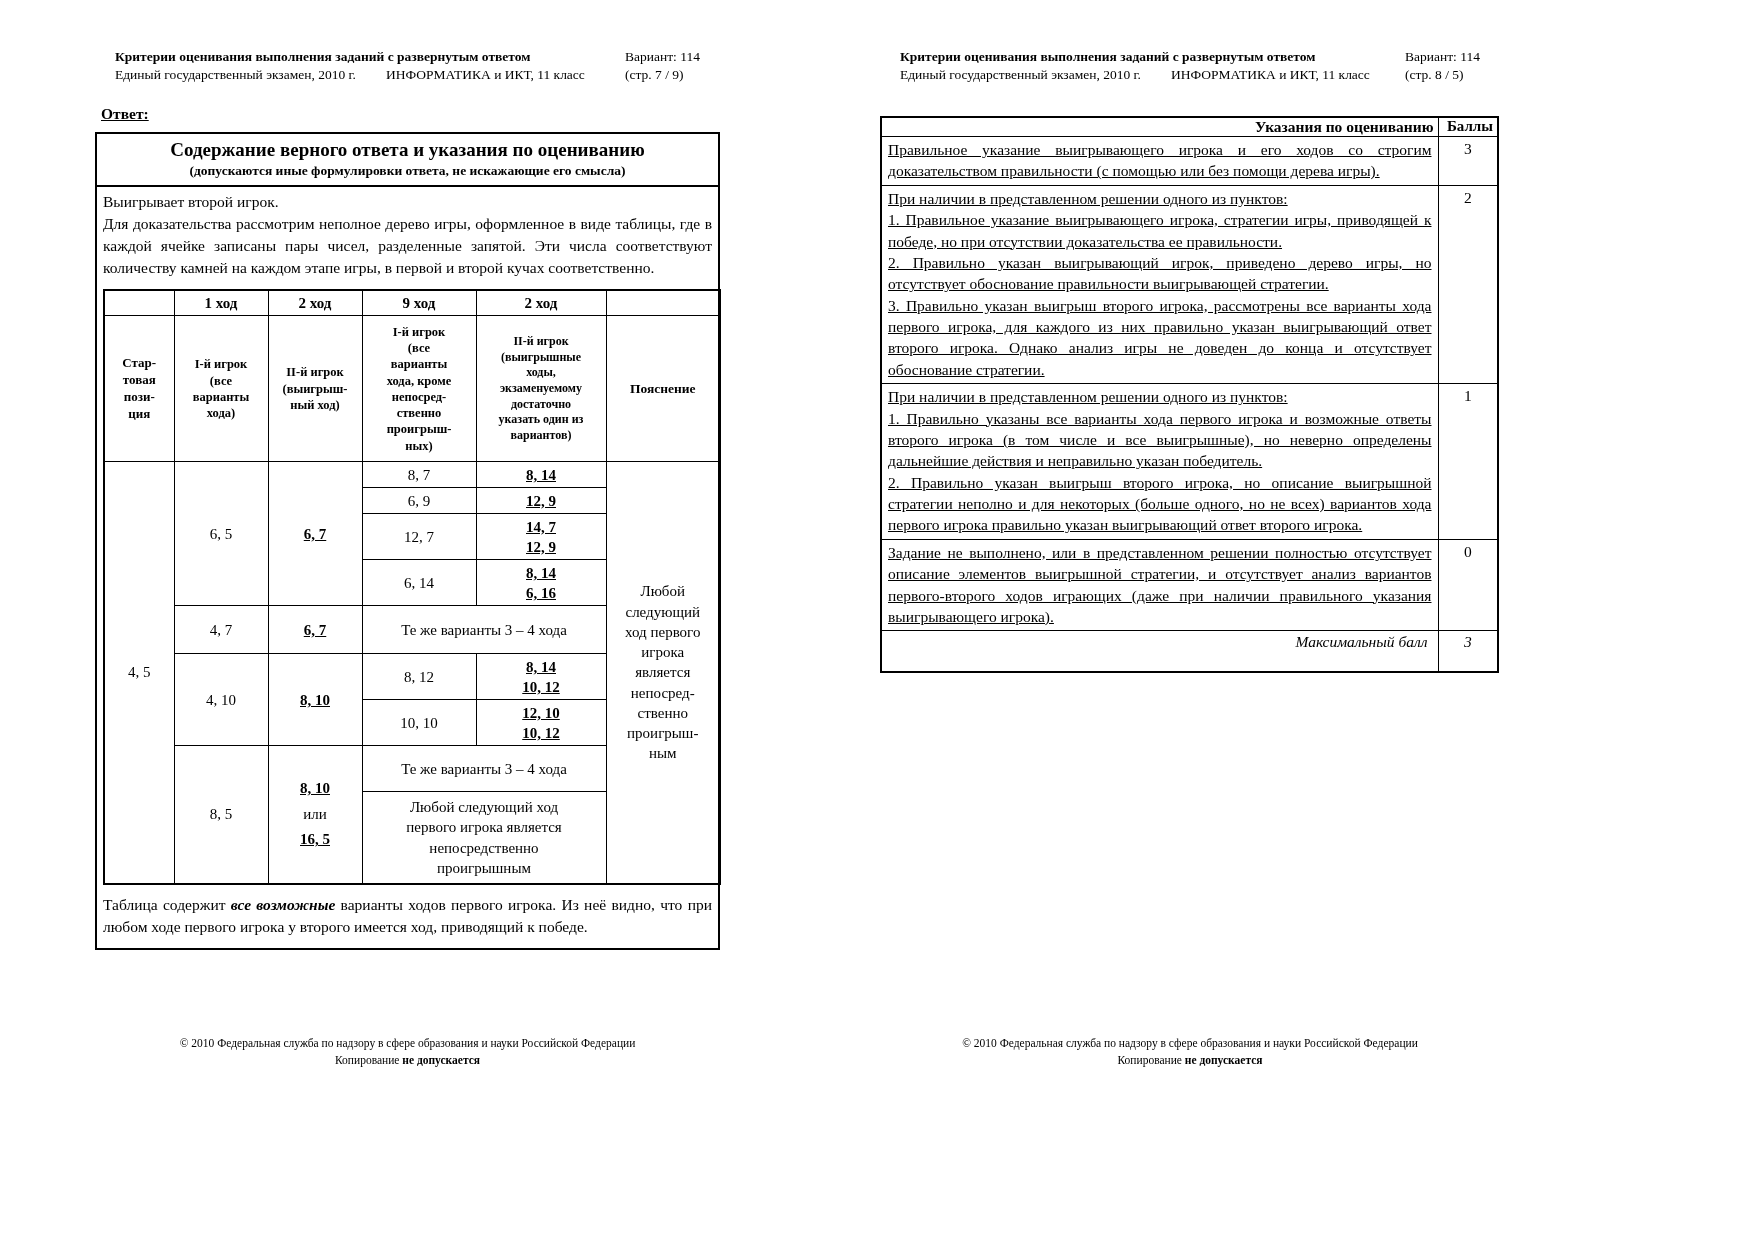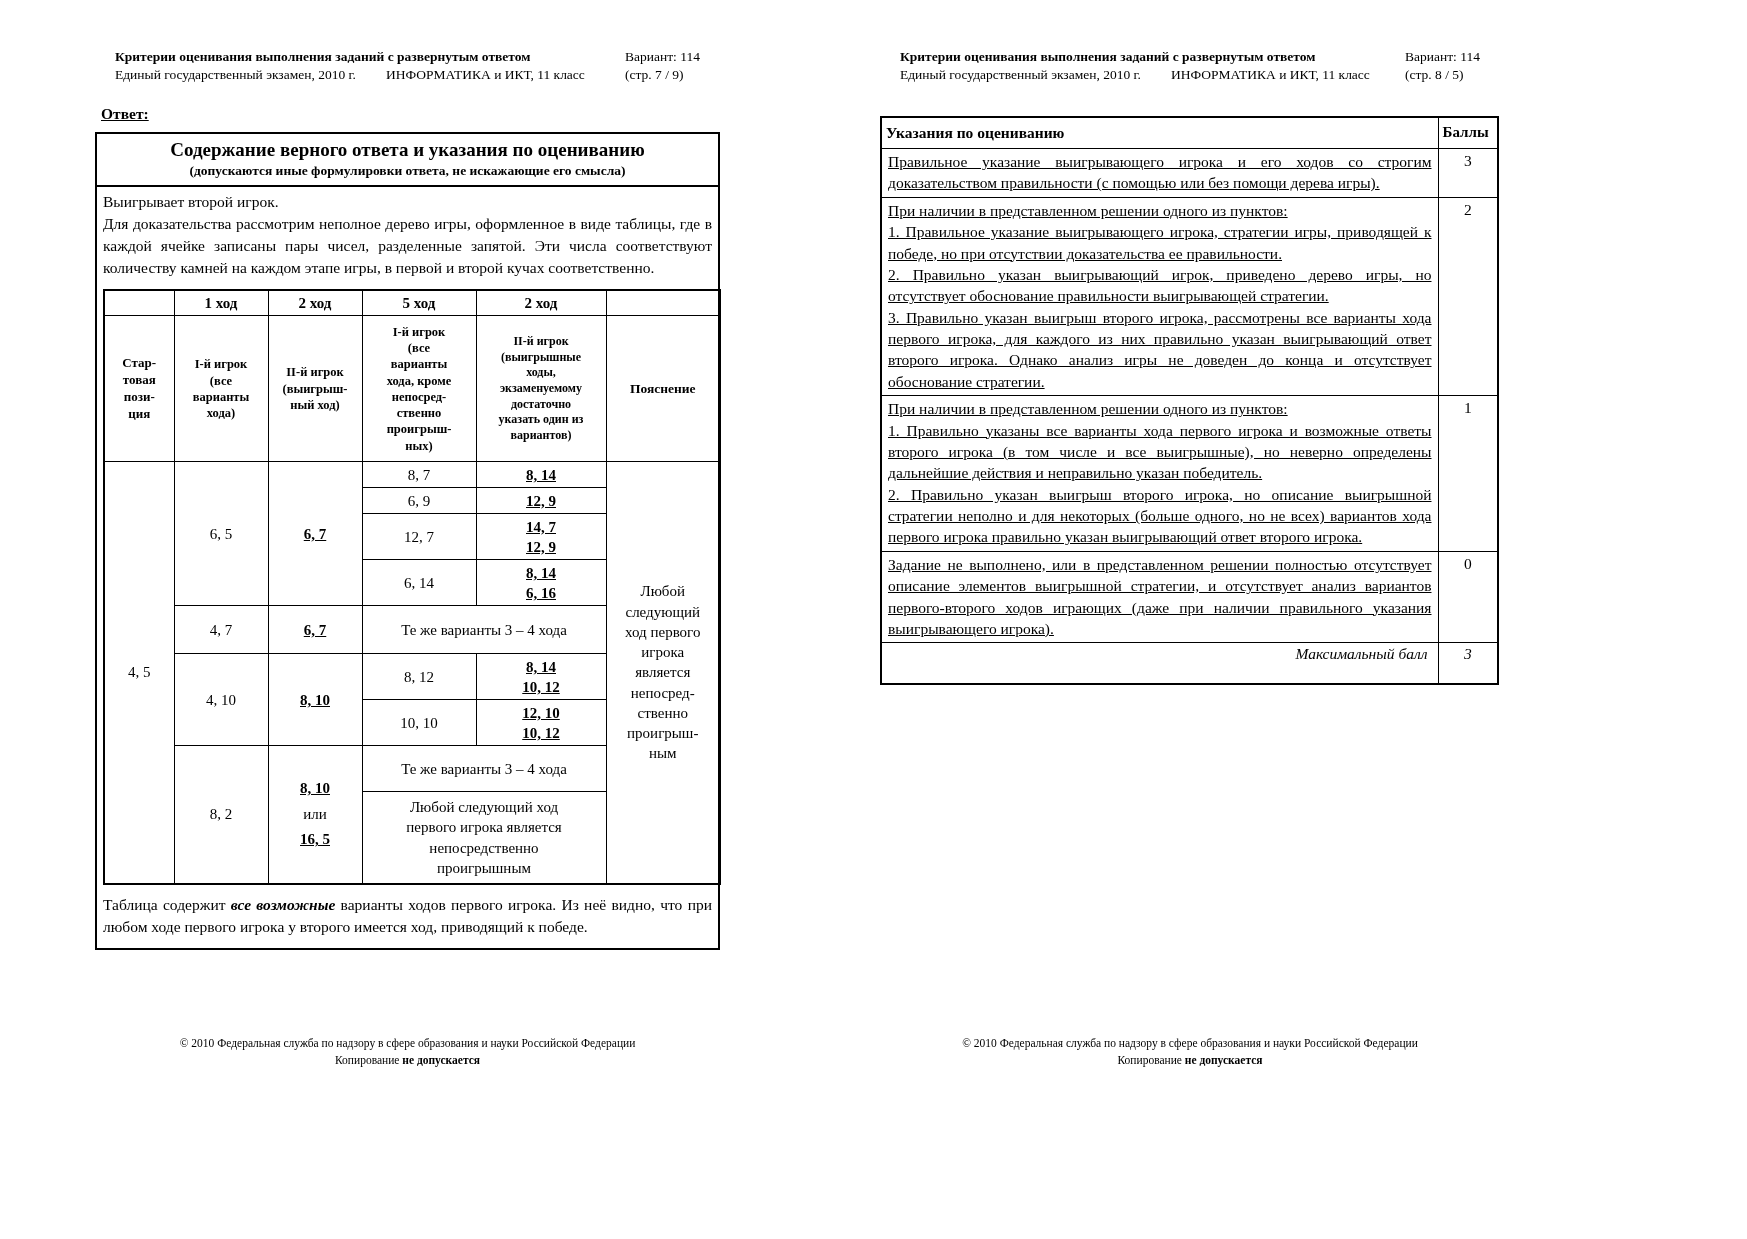--- a/index.html
+++ b/index.html
@@ -45,21 +45,21 @@
   td.note-cell { vertical-align:top; padding-top:8px; white-space:pre-line; font-size:15px; line-height:1.35; }
   td.d-m2 .blk { display:block; line-height:1.7; }
   td.d-m2 .bu { font-weight:bold; text-decoration:underline; }
 
   .closing { margin-top:9px; }
   .closing .bi { font-weight:bold; font-style:italic; }
 
   
   table.score { border-collapse:collapse; margin-top:33px; width:617px; border:2px solid #000; table-layout:fixed; }
   table.score td, table.score th { border:1px solid #000; font-size:15.5px; vertical-align:top; }
-  table.score th { font-weight:bold; text-align:left; padding:6px 4px; }
+  table.score th { font-weight:bold; text-align:right; padding:0 4px; }
   table.score th.pts { font-size:15px; }
   td.crit { padding:2px 6px 3px 6px; }
   td.crit .jtext { white-space:pre-line; text-align:justify; line-height:1.38;text-decoration:underline; }
   td.pts-val { text-align:center; padding-top:3px; }
   td.max-lab { text-align:right; font-style:italic; padding:2px 10px 20px 6px; }
   td.max-val { text-align:center; font-style:italic; padding-top:2px; }
 
   
   .page-footer { position:absolute; top:1035px; text-align:center; font-size:11.5px; line-height:1.45; }
   #page-left  .page-footer { left:95px; width:625px; }
@@ -103,21 +103,21 @@
               <col style="width:94px">
             <col style="width:114px">
               <col style="width:130px">
               <col style="width:114px">
           </colgroup>
           <tbody>
               <tr class="g-top">
             <td></td>
             <td>1 ход</td>
             <td>2 ход</td>
-            <td>5 ход</td>
+            <td>9 ход</td>
             <td>2 ход</td>
             <td></td>
           </tr>
           <tr class="g-head">
             <td class="starth">Стар-
 товая
 пози-
 ция</td>
             <td>I-й игрок
 (все
@@ -188,21 +188,21 @@
             <td class="win">8, 14
 10, 12</td>
           </tr>
           <tr style="height:46px">
             <td>10, 10</td>
             <td class="win">12, 10
 10, 12</td>
           </tr>
 
           <tr style="height:46px">
-            <td rowspan="2">8, 2</td>
+            <td rowspan="2">8, 5</td>
             <td rowspan="2" class="d-m2">
               <span class="blk bu">8, 10</span>
               <span class="blk">или</span>
               <span class="blk bu">16, 5</span>
             </td>
             <td colspan="2">Те же варианты 3 – 4 хода</td>
           </tr>
           <tr style="height:92px">
             <td colspan="2" class="pre">Любой следующий ход
 первого игрока является

